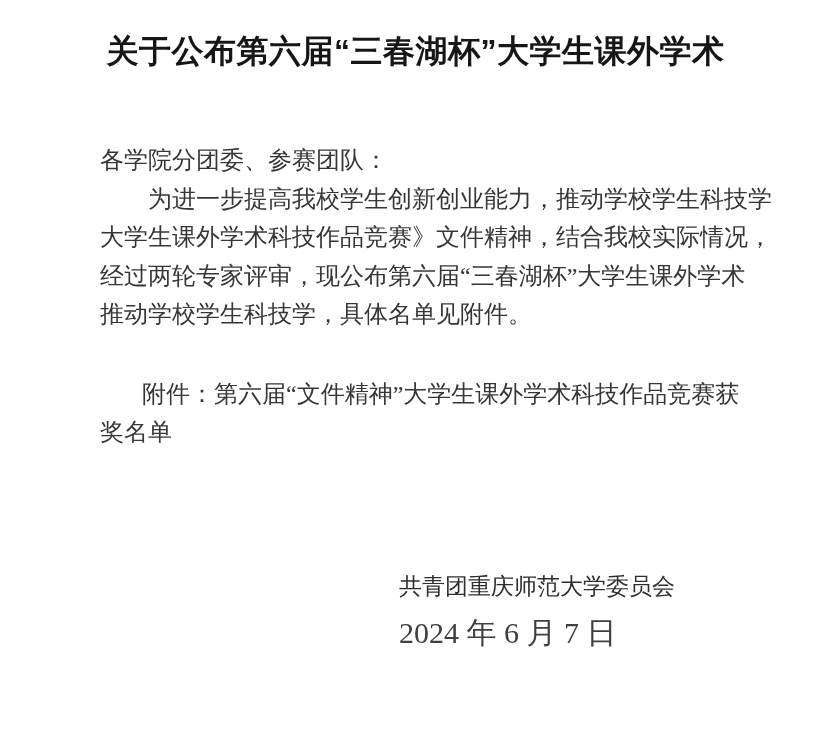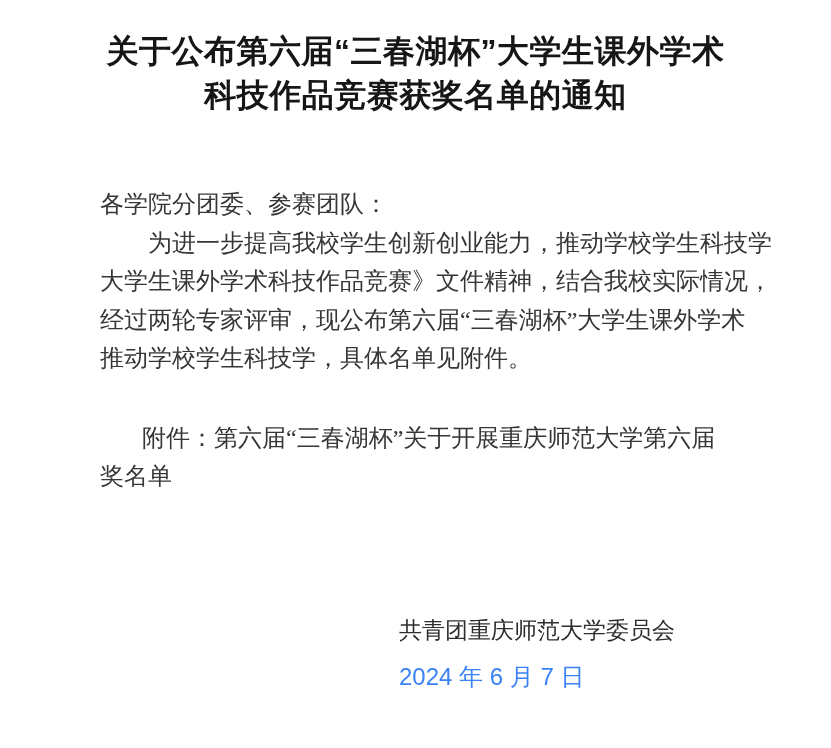--- a/index.html
+++ b/index.html
@@ -54,48 +54,47 @@
     margin-top: 112px;
     margin-left: auto;
     margin-right: 97px;
     width: 280px;
     font-size: 23px;
     line-height: 46px;
     color: #2e2e2e;
   }
 
   .signature-block .date-line {
-    font-family: Liberation Sans, sans-serif;
-    color: #3b82f6;
-    font-size: 24px;
+    font-family: Liberation Serif, serif;
+    color: #404040;
+    font-size: 30px;
   }
 </style>
 </head>
 <body>
 
 <div class="page">
 
   <div class="doc-title">
     <div class="title-line">关于公布第六届“三春湖杯”大学生课外学术</div>
-    <div class="title-line">科技作品竞赛获奖名单的通知</div>
   </div>
 
   <div class="doc-body">
 
     <div class="line">各学院分团委、参赛团队：</div>
 
     <div class="paragraph">
       <div class="line indent-2">为进一步提高我校学生创新创业能力，推动学校学生科技学</div>
       <div class="line">大学生课外学术科技作品竞赛》文件精神，结合我校实际情况，</div>
       <div class="line">经过两轮专家评审，现公布第六届“三春湖杯”大学生课外学术</div>
       <div class="line">推动学校学生科技学，具体名单见附件。</div>
     </div>
 
     <div class="attachment-block">
-      <div class="line indent-attach">附件：第六届“三春湖杯”关于开展重庆师范大学第六届</div>
+      <div class="line indent-attach">附件：第六届“文件精神”大学生课外学术科技作品竞赛获</div>
       <div class="line">奖名单</div>
     </div>
 
     <div class="signature-block">
       <div class="sig-line">共青团重庆师范大学委员会</div>
       <div class="date-line">2024 年 6 月 7 日</div>
     </div>
 
   </div>
 

